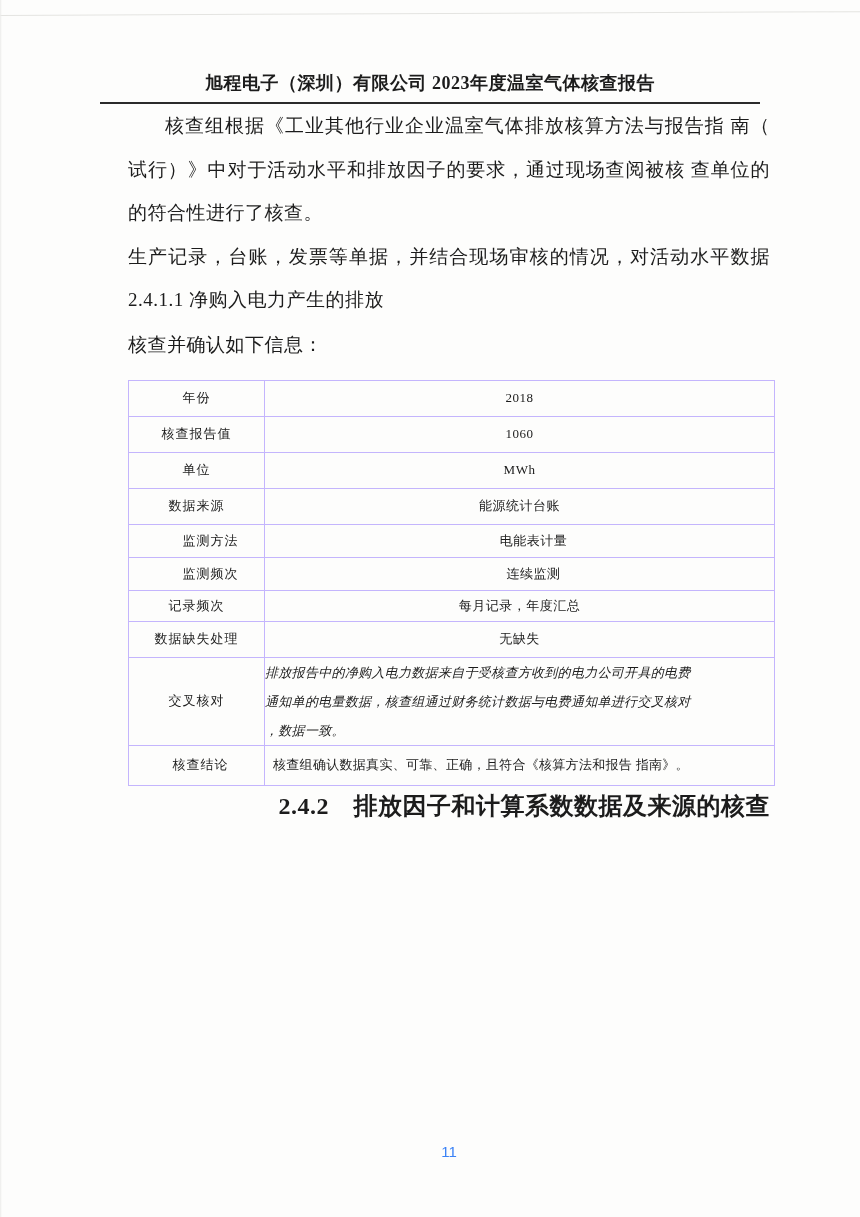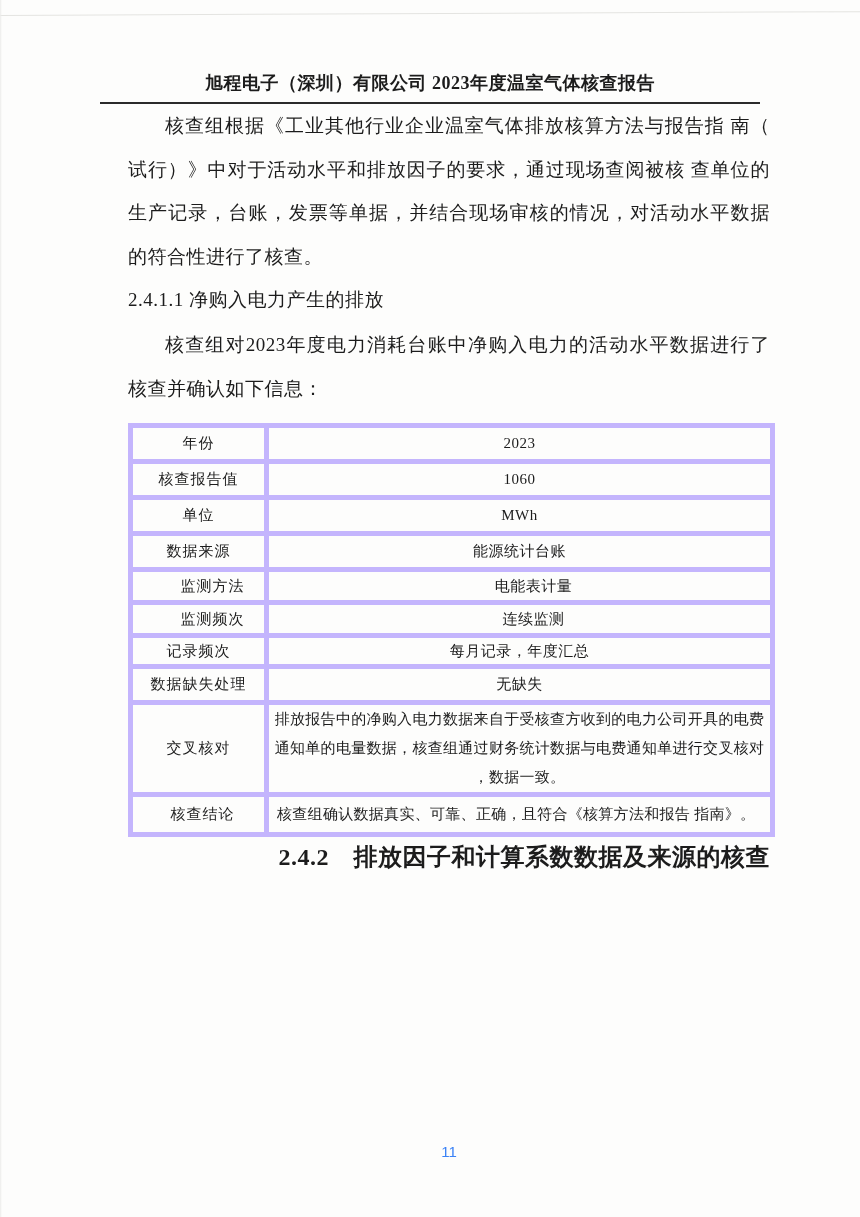--- a/index.html
+++ b/index.html
@@ -61,32 +61,32 @@
   }
   .p2 { margin-top: 2px; }
   .p3 { margin-top: 5px; }
   table.vtable {
     border-collapse: collapse;
     width: 647px;
     margin-top: 13px;
     table-layout: fixed;
   }
   table.vtable td {
-    border: 5px solid #c4b5fd;
-    font-size: 15px;
+    border: 1px solid #c4b5fd;
+    font-size: 13px;
     padding: 0;
     vertical-align: middle;
   }
   table.vtable { border: 1.5px solid #333; }
   td.tlabel { width: 136px; text-align: center; letter-spacing: 1px; }
   td.tvalue { text-align: center; letter-spacing: 0.5px; }
   tr.r-a  td { height: 36px; }
   tr.r-b  td { height: 33px; padding-left: 28px; }
   tr.r-c  td { height: 31px; }
-  td.cross-value { text-align: center; padding: 5px 8px 5px 9px; }
+  td.cross-value { text-align: left; padding: 5px 8px 5px 9px; font-style: italic; }
   .cross-line { line-height: 29px; height: 29px; white-space: pre; letter-spacing: 0.3px; }
   tr.r-last td { height: 40px; padding-left: 8px; }
   td.conclusion-value { text-align: left; padding-left: 9px; letter-spacing: 0.3px; }
   .page-footer {
     position: absolute;
     top: 1143px; left: 128px; width: 642px;
     text-align: center;
     font-size: 15px;
     font-family: "Liberation Sans", "DejaVu Sans", sans-serif;
     color: #3b82f6;
@@ -98,36 +98,35 @@
 <div class="scan-top"></div>
 <div class="scan-left"></div>
 
 <div class="doc-header">旭程电子（深圳）有限公司 2023年度温室气体核查报告</div>
 
 <div class="content">
 
   <div class="para">
     <div class="line ind fill">核查组根据《工业其他行业企业温室气体排放核算方法与报告指 南（</div>
     <div class="line fill">试行）》中对于活动水平和排放因子的要求，通过现场查阅被核 查单位的</div>
+    <div class="line">的符合性进行了核查。</div>
     <div class="line fill">生产记录，台账，发票等单据，并结合现场审核的情况，对活动水平数据</div>
-    <div class="line">的符合性进行了核查。</div>
   </div>
 
   <div class="h-sub">2.4.1.1 净购入电力产生的排放</div>
 
   <div class="para p2">
-    <div class="line ind fill">核查组对2023年度电力消耗台账中净购入电力的活动水平数据进行了</div>
     <div class="line">核查并确认如下信息：</div>
   </div>
 
   <table class="vtable">
     <tbody>
       <tr class="r-a">
         <td class="tlabel">年份</td>
-        <td class="tvalue">2023</td>
+        <td class="tvalue">2018</td>
       </tr>
       <tr class="r-a">
         <td class="tlabel">核查报告值</td>
         <td class="tvalue">1060</td>
       </tr>
       <tr class="r-a">
         <td class="tlabel">单位</td>
         <td class="tvalue">MWh</td>
       </tr>
       <tr class="r-a">

